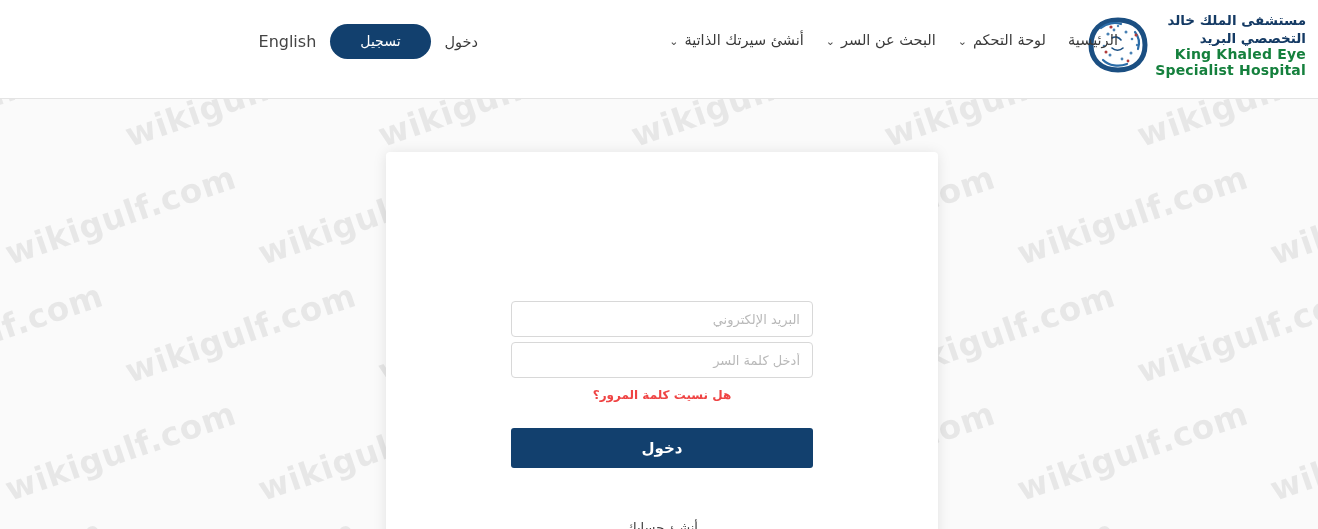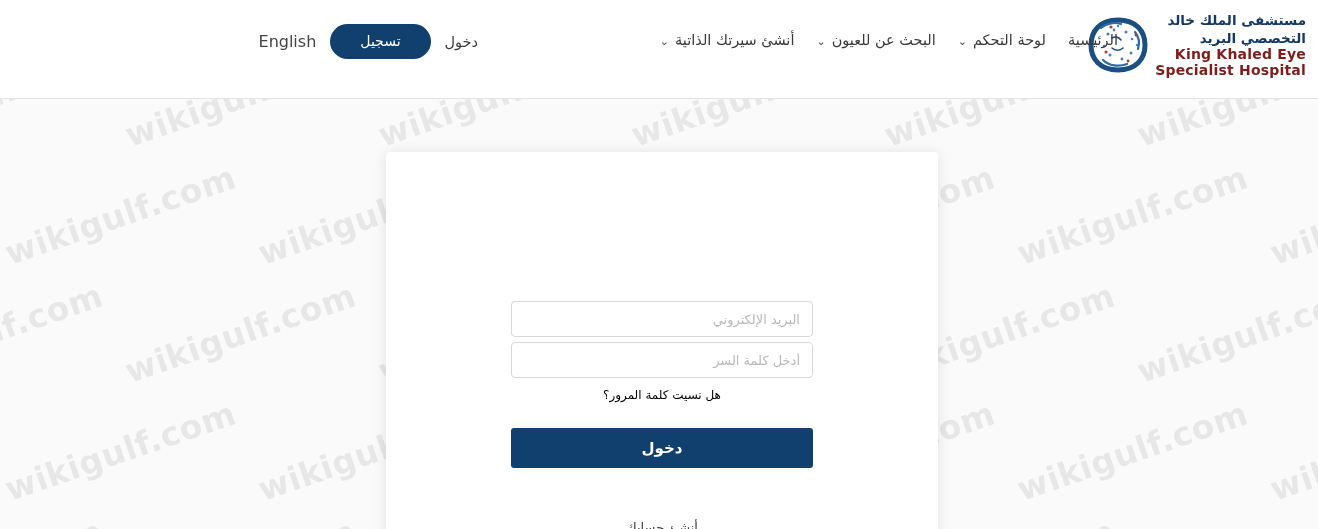--- a/index.html
+++ b/index.html
@@ -64,21 +64,21 @@
     font-size: 13.5px;
     font-weight: 700;
     color: #143a64;
     white-space: nowrap;
     letter-spacing: 0.3px;
   }
   .logo-en {
     font-family: "DejaVu Sans", "Liberation Sans", sans-serif;
     font-size: 14px;
     font-weight: 700;
-    color: #7f1d1d;
+    color: #15803d;
     direction: ltr;
     text-align: right;
     white-space: nowrap;
     letter-spacing: 0.2px;
   }
 
   #main-nav {
     position: absolute;
     right: 200px;
     top: 32px;
@@ -187,24 +187,25 @@
   #email-field { top: 149px; }
   #password-field { top: 190px; }
 
   #forgot-password-link {
     position: absolute;
     top: 236px;
     left: 125px;
     width: 302px;
     text-align: center;
     font-size: 12px;
-    color: #000000;
-    cursor: pointer;
-    font-family: "DejaVu Sans", sans-serif;
-    direction: rtl;
+    color: #ef4444;
+    cursor: pointer;
+    font-family: "DejaVu Sans", sans-serif;
+    direction: rtl;
+    font-weight: bold;
   }
 
   #login-submit-button {
     position: absolute;
     top: 276px;
     left: 125px;
     width: 302px;
     height: 40px;
     background: #12406e;
     color: #ffffff;
@@ -279,21 +280,21 @@
 
   <nav id="main-nav">
     <div class="nav-item">
       <span>الرئيسية</span>
     </div>
     <div class="nav-item">
       <span>لوحة التحكم</span>
       <span class="chev">⌄</span>
     </div>
     <div class="nav-item">
-      <span>البحث عن للعيون</span>
+      <span>البحث عن السر</span>
       <span class="chev">⌄</span>
     </div>
     <div class="nav-item">
       <span>أنشئ سيرتك الذاتية</span>
       <span class="chev">⌄</span>
     </div>
   </nav>
 
   <div id="auth-zone">
     <span id="nav-login-link">دخول</span>

